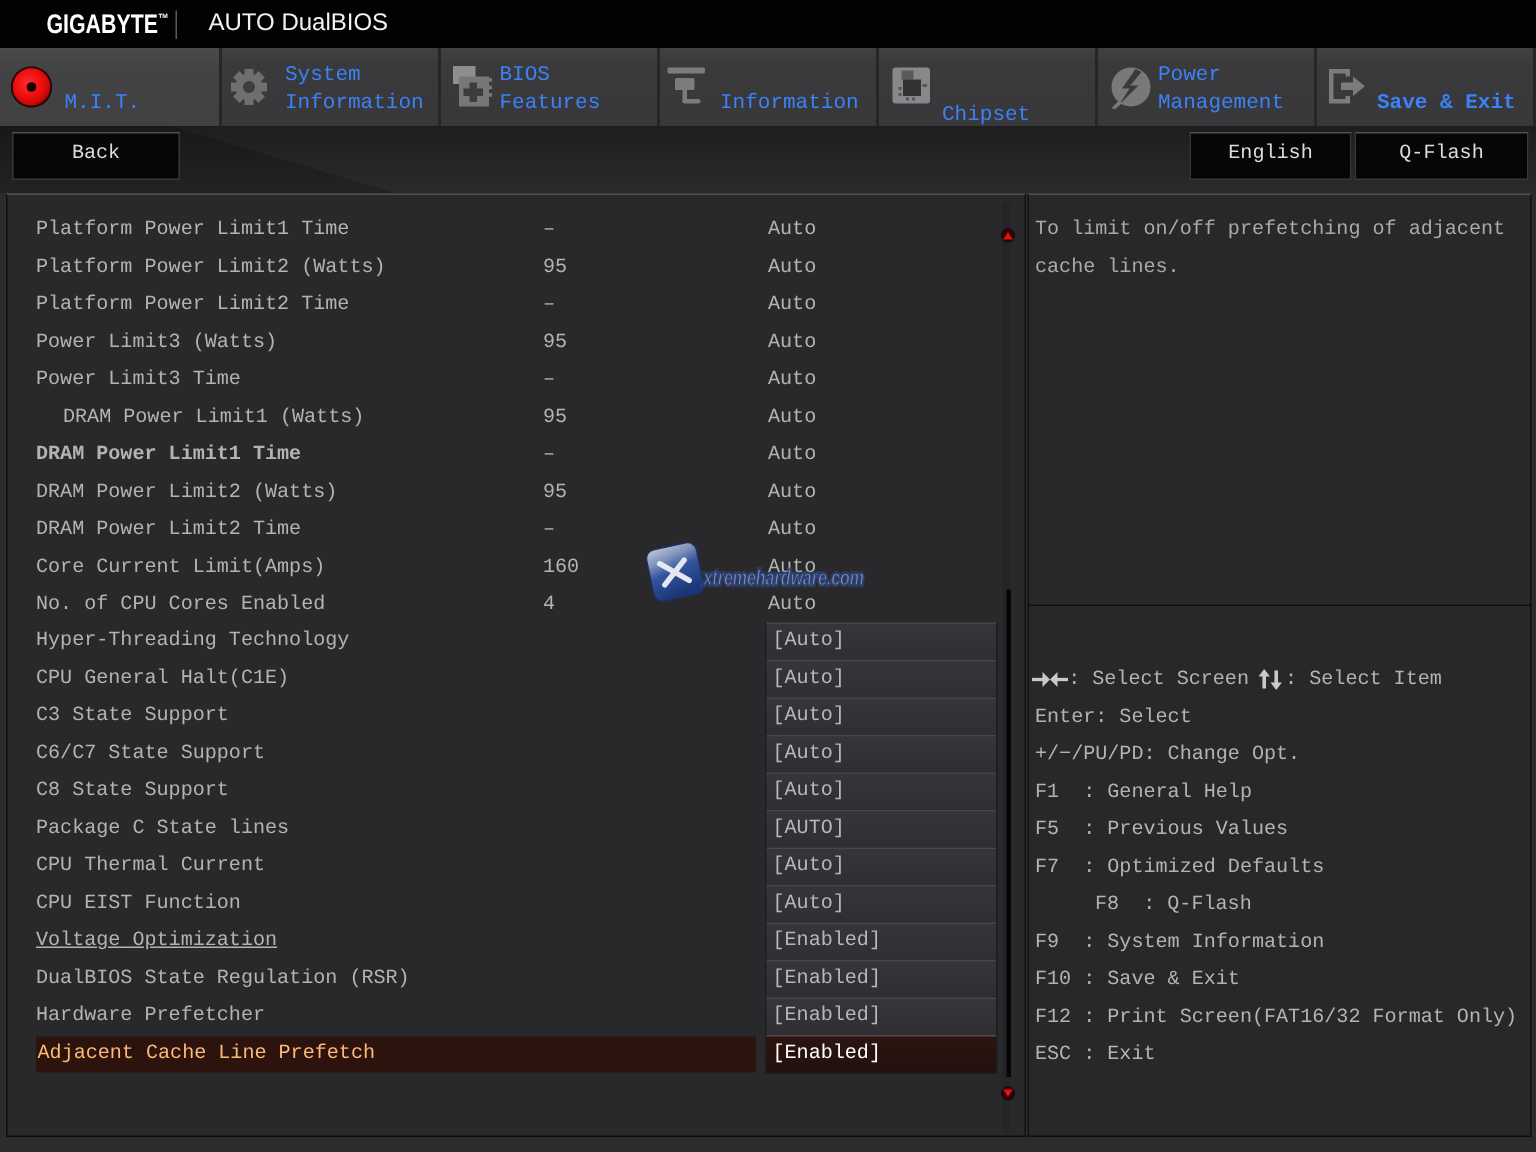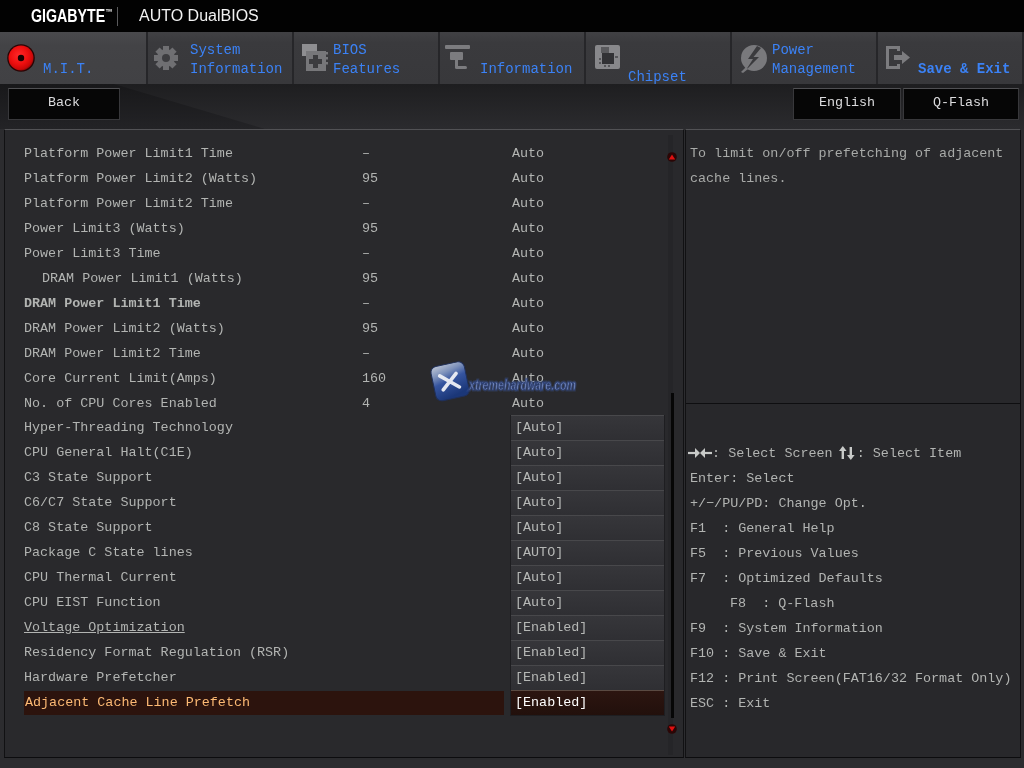--- a/index.html
+++ b/index.html
@@ -156,21 +156,21 @@
 <div class="t" style="left:515px;top:540px;height:25px;line-height:25px;color:#b6b8b6;">[AUTO]</div>
 <div class="t" style="left:24px;top:565px;height:25px;line-height:25px;">CPU Thermal Current</div>
 <div class="abs" style="left:511px;top:565px;width:153px;height:25px;box-sizing:border-box;border-top:1px solid #48484b;background:linear-gradient(#36363a,#2f2f33);"></div>
 <div class="t" style="left:515px;top:565px;height:25px;line-height:25px;color:#b6b8b6;">[Auto]</div>
 <div class="t" style="left:24px;top:590px;height:25px;line-height:25px;">CPU EIST Function</div>
 <div class="abs" style="left:511px;top:590px;width:153px;height:25px;box-sizing:border-box;border-top:1px solid #48484b;background:linear-gradient(#36363a,#2f2f33);"></div>
 <div class="t" style="left:515px;top:590px;height:25px;line-height:25px;color:#b6b8b6;">[Auto]</div>
 <div class="t" style="left:24px;top:615px;height:25px;line-height:25px;text-decoration:underline;">Voltage Optimization</div>
 <div class="abs" style="left:511px;top:615px;width:153px;height:25px;box-sizing:border-box;border-top:1px solid #48484b;background:linear-gradient(#36363a,#2f2f33);"></div>
 <div class="t" style="left:515px;top:615px;height:25px;line-height:25px;color:#b6b8b6;">[Enabled]</div>
-<div class="t" style="left:24px;top:640px;height:25px;line-height:25px;">Residency Format Regulation (RSR)</div>
+<div class="t" style="left:24px;top:640px;height:25px;line-height:25px;">DualBIOS State Regulation (RSR)</div>
 <div class="abs" style="left:511px;top:640px;width:153px;height:25px;box-sizing:border-box;border-top:1px solid #48484b;background:linear-gradient(#36363a,#2f2f33);"></div>
 <div class="t" style="left:515px;top:640px;height:25px;line-height:25px;color:#b6b8b6;">[Enabled]</div>
 <div class="t" style="left:24px;top:665px;height:25px;line-height:25px;">Hardware Prefetcher</div>
 <div class="abs" style="left:511px;top:665px;width:153px;height:25px;box-sizing:border-box;border-top:1px solid #48484b;background:linear-gradient(#36363a,#2f2f33);"></div>
 <div class="t" style="left:515px;top:665px;height:25px;line-height:25px;color:#b6b8b6;">[Enabled]</div>
 <div class="abs" style="left:24px;top:691px;width:480px;height:24px;background:#2c130d;"></div>
 <div class="t" style="left:25px;top:690px;height:25px;line-height:25px;color:#fdba74;">Adjacent Cache Line Prefetch</div>
 <div class="abs" style="left:511px;top:690px;width:153px;height:25px;box-sizing:border-box;border-top:1px solid #5a4a42;background:linear-gradient(#2c1510,#22100c);"></div>
 <div class="t" style="left:515px;top:690px;height:25px;line-height:25px;color:#ffffff;">[Enabled]</div>
 <div class="abs" style="left:668px;top:135px;width:5px;height:620px;background:#252528;"></div>

